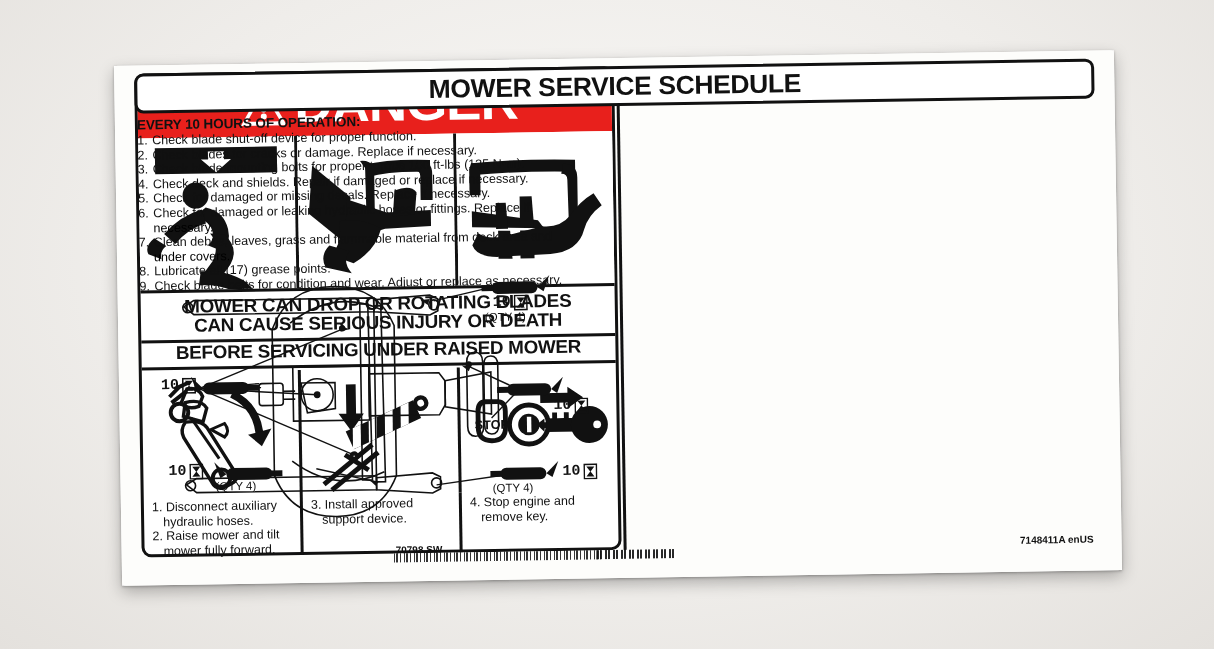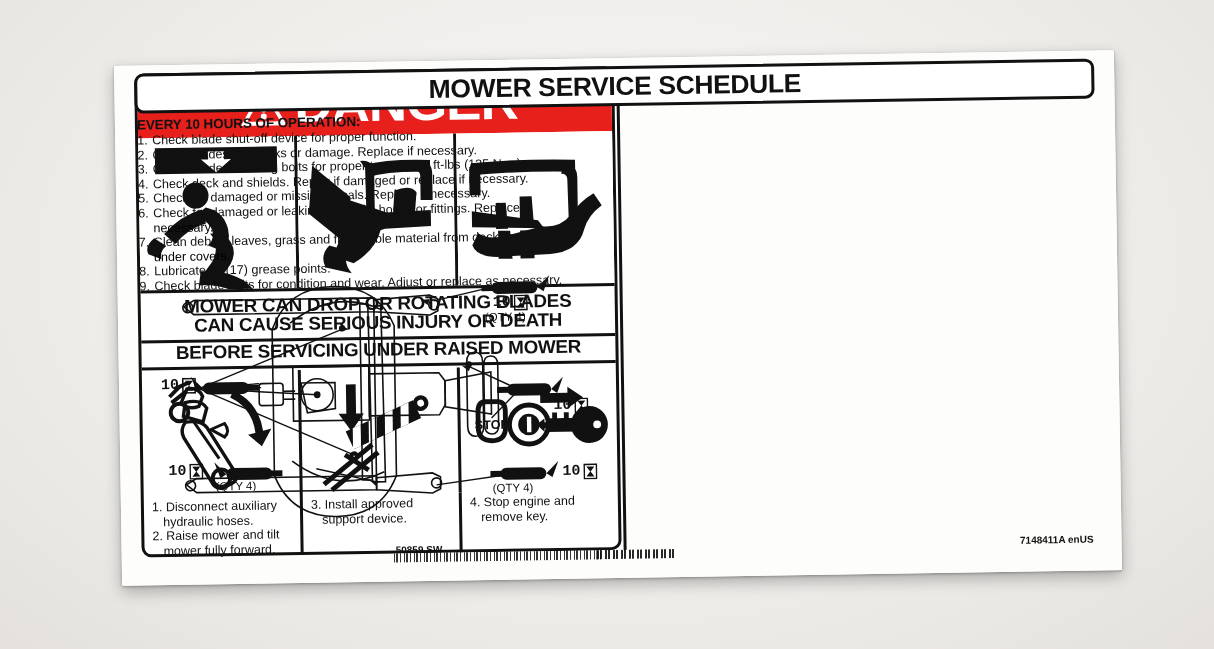--- a/index.html
+++ b/index.html
@@ -467,21 +467,21 @@
         <span class="lube-num">10</span>
         <svg class="hourglass" viewBox="0 0 14 16">
               <rect x="0.8" y="0.8" width="12.4" height="14.4" fill="none" stroke="#111" stroke-width="1.6"></rect>
               <path d="M3 3 L11 3 L7.2 8 L11 13 L3 13 L6.8 8 Z" fill="#111"></path>
             </svg>
       </div>
       <div class="qty" style="position:absolute;left:352px;top:214px;">(QTY 4)</div>
     </div>
 
     <div class="partno">
-      <span class="pn">50859 SW</span>
+      <span class="pn">70798 SW</span>
       <span class="pn">7148411A enUS</span>
     </div>
     <div class="barcode"></div>
     <div class="barcode2"></div>
   </div>
 
  </div>
 </div>
 
 </body></html>

